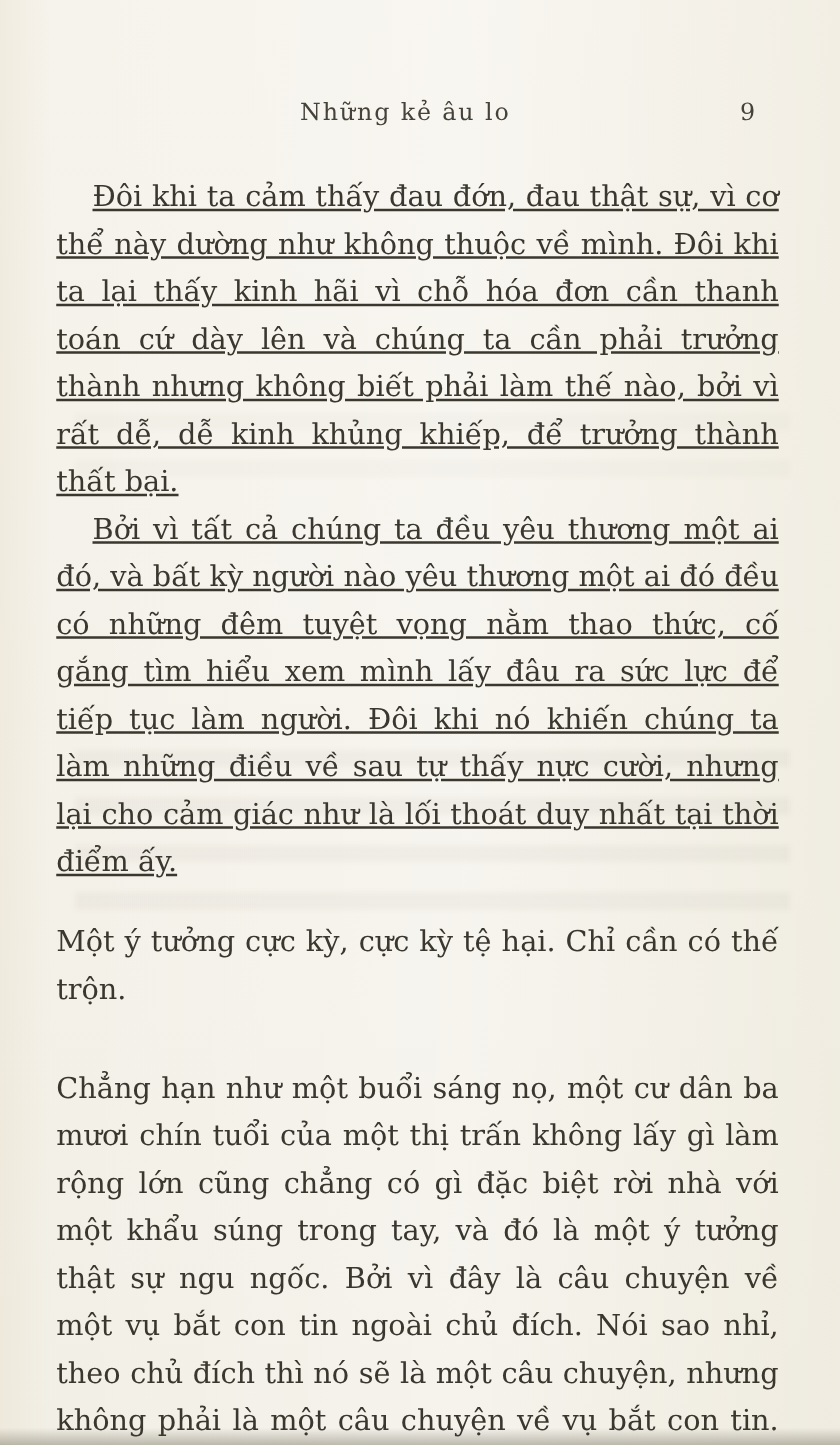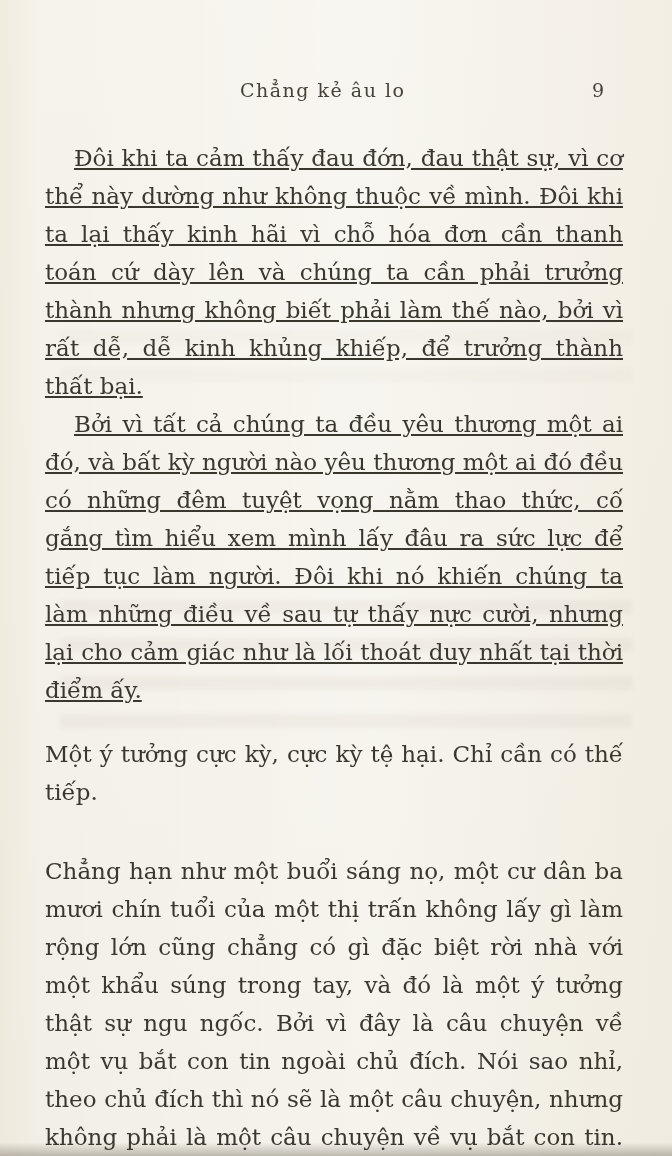--- a/index.html
+++ b/index.html
@@ -83,24 +83,24 @@
 </style>
 </head>
 <body>
 
 <div class="page">
 
   <div class="ghosting ghost-b"></div>
   <div class="ghosting ghost-a"></div>
 
   <div class="header">
-    <span class="running-title">Chẳng kẻ âu lo</span>
+    <span class="running-title">Những kẻ âu lo</span>
     <span class="page-number">9</span>
   </div>
 
   <div class="textblock">
     <p class="indent">Đôi khi ta cảm thấy đau đớn, đau thật sự, vì cơ thể này dường như không thuộc về mình. Đôi khi ta lại thấy kinh hãi vì chỗ hóa đơn cần thanh toán cứ dày lên và chúng ta cần phải trưởng thành nhưng không biết phải làm thế nào, bởi vì rất dễ, dễ kinh khủng khiếp, để trưởng thành thất bại.</p>
     <p class="indent gap-after-medium">Bởi vì tất cả chúng ta đều yêu thương một ai đó, và bất kỳ người nào yêu thương một ai đó đều có những đêm tuyệt vọng nằm thao thức, cố gắng tìm hiểu xem mình lấy đâu ra sức lực để tiếp tục làm người. Đôi khi nó khiến chúng ta làm những điều về sau tự thấy nực cười, nhưng lại cho cảm giác như là lối thoát duy nhất tại thời điểm ấy.</p>
-    <p class="gap-after-large">Một ý tưởng cực kỳ, cực kỳ tệ hại. Chỉ cần có thế tiếp.</p>
+    <p class="gap-after-large">Một ý tưởng cực kỳ, cực kỳ tệ hại. Chỉ cần có thế trộn.</p>
     <p>Chẳng hạn như một buổi sáng nọ, một cư dân ba mươi chín tuổi của một thị trấn không lấy gì làm rộng lớn cũng chẳng có gì đặc biệt rời nhà với một khẩu súng trong tay, và đó là một ý tưởng thật sự ngu ngốc. Bởi vì đây là câu chuyện về một vụ bắt con tin ngoài chủ đích. Nói sao nhỉ, theo chủ đích thì nó sẽ là một câu chuyện, nhưng không phải là một câu chuyện về vụ bắt con tin. Lẽ ra nó phải về một vụ cướp ngân hàng. Nhưng mọi thứ hơi bị xáo trộn, bởi vì đôi khi chuyện đó vẫn xảy ra với các vụ cướp ngân hàng. Thế nên tên</p>
   </div>
 
 </div>
 
 </body></html>

